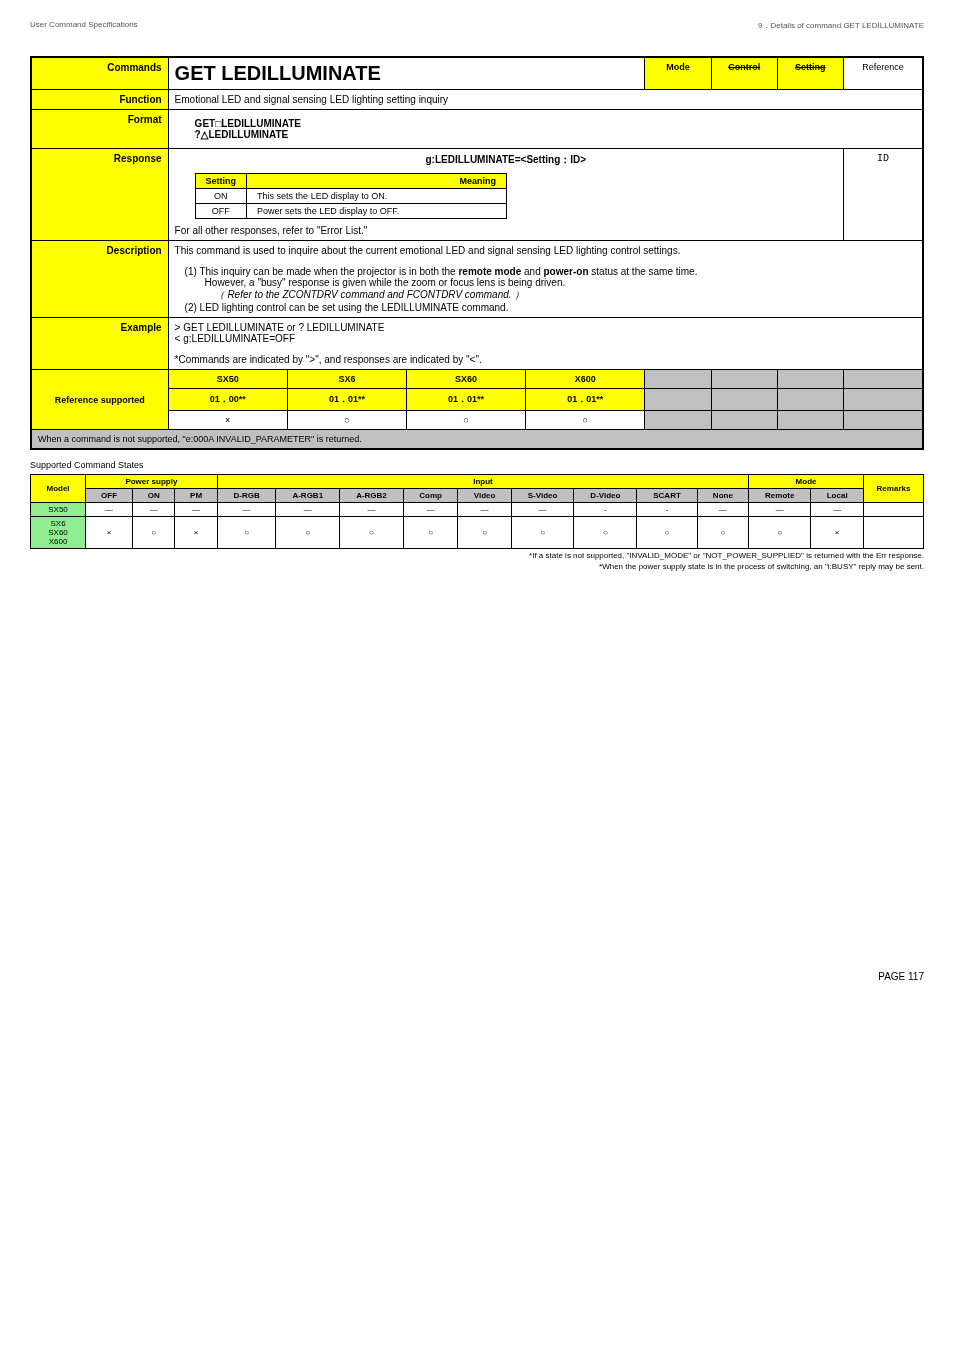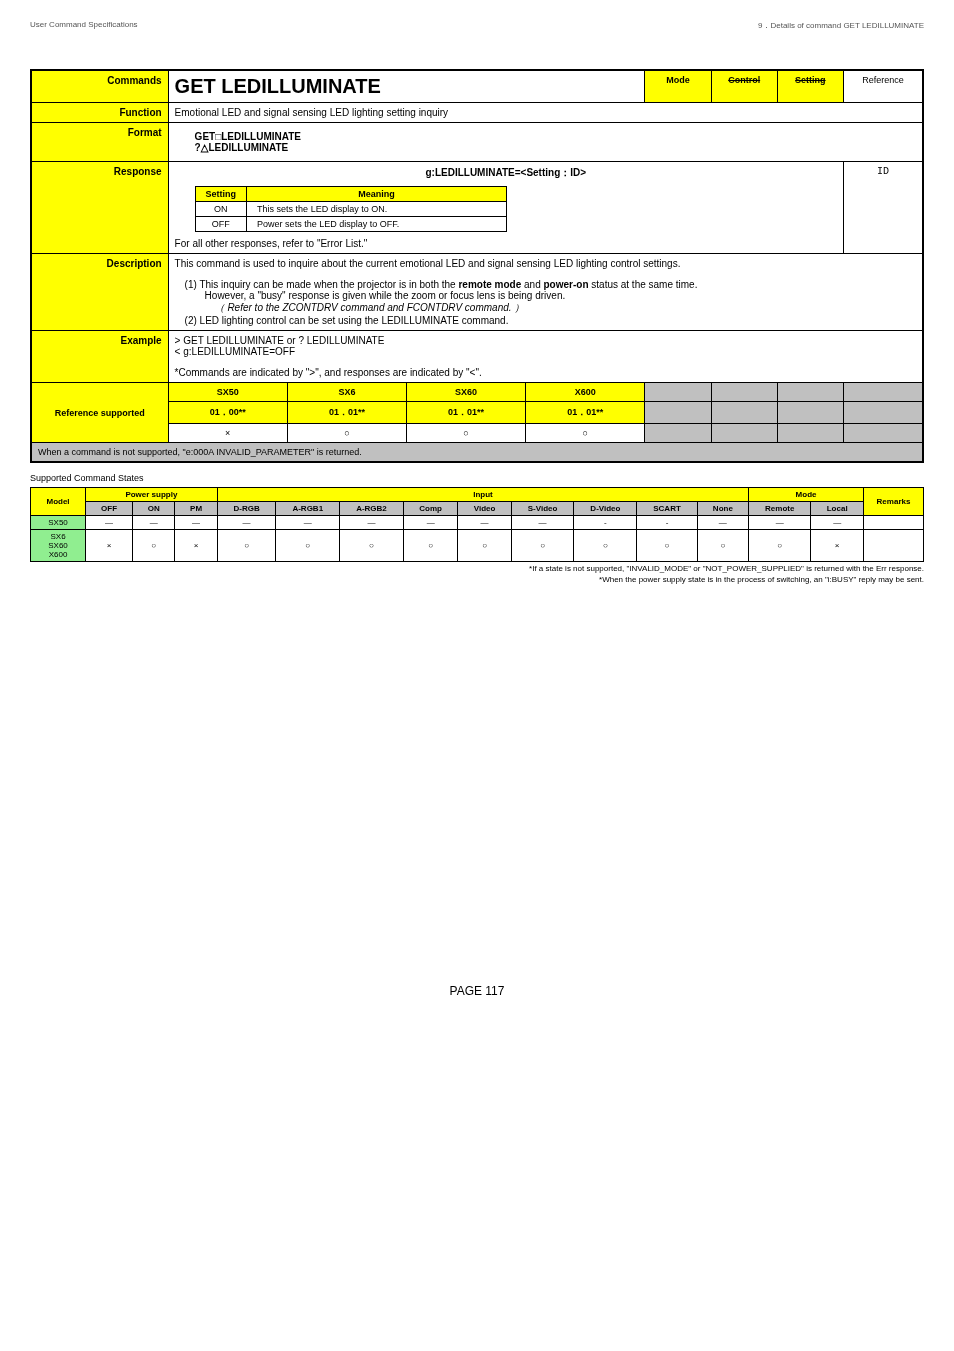--- a/index.html
+++ b/index.html
@@ -9,21 +9,21 @@
     margin: 0;
     padding: 20px 30px;
     width: 954px;
     color: #000;
   }
   .header-row {
     display: flex;
     justify-content: space-between;
     font-size: 8px;
     color: #555;
-    margin-bottom: 38px;
+    margin-bottom: 25px;
   }
   table { border-collapse: collapse; }
   .main-table { width: 100%; border: 2px solid #000; }
   .main-table > tbody > tr > td, .main-table > tbody > tr > th {
     border: 1px solid #000;
     padding: 4px 6px;
     vertical-align: top;
   }
   .label-cell {
     background: #ffff00;
@@ -72,21 +72,21 @@
     border: 1px solid #000;
     padding: 2px 12px;
     text-align: center;
     font-size: 8px;
   }
   .st-head { background: #ffff00; font-weight: bold; }
   .st-gray { background: #c0c0c0; }
   .st-green { background: #90ee90; }
   .section-title { font-size: 9px; margin-top: 10px; }
   .footnote { font-size: 8px; margin-top: 2px; text-align: right; }
-  .page-num { text-align: center; font-size: 12px; margin-top: 400px; }
+  .page-num { text-align: right; font-size: 10px; margin-top: 400px; }
 </style>
 </head>
 <body>
 
 <div class="header-row">
   <span>User Command Specifications</span>
   <span>9．Details of command GET LEDILLUMINATE</span>
 </div>
 
 <table class="main-table">
@@ -113,21 +113,21 @@
       </td>
     </tr>
     <tr>
       <td class="label-cell">Response</td>
       <td colspan="7">
         <div style="font-weight:bold;text-align:center;">g:LEDILLUMINATE=&lt;Setting：ID&gt;</div>
         <table class="inner-setting">
           <tbody>
               <tr>
             <th>Setting</th>
-            <th style="width:260px;text-align:center;">Meaning</th>
+            <th style="width:260px;text-align:right;">Meaning</th>
           </tr>
           <tr>
             <td style="text-align:center;">ON</td>
             <td>This sets the LED display to ON.</td>
           </tr>
           <tr>
             <td style="text-align:center;">OFF</td>
             <td>Power sets the LED display to OFF.</td>
           </tr>
         </tbody>

